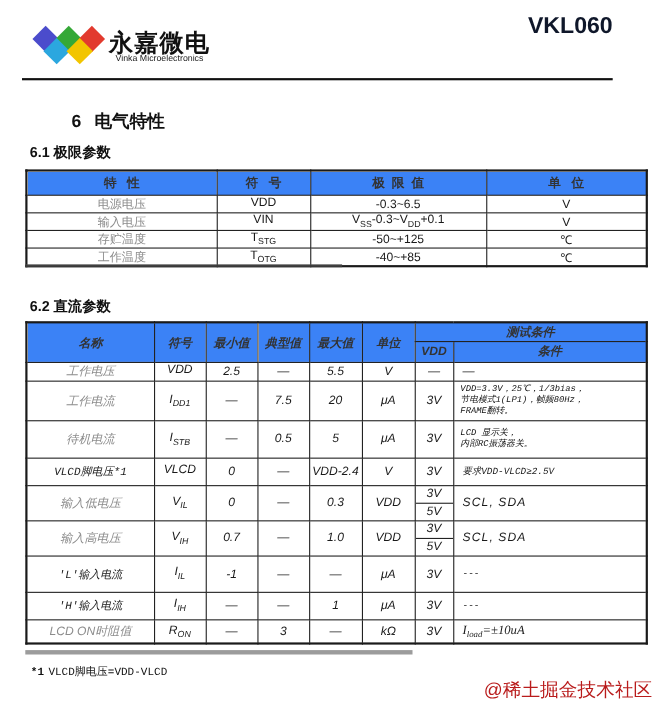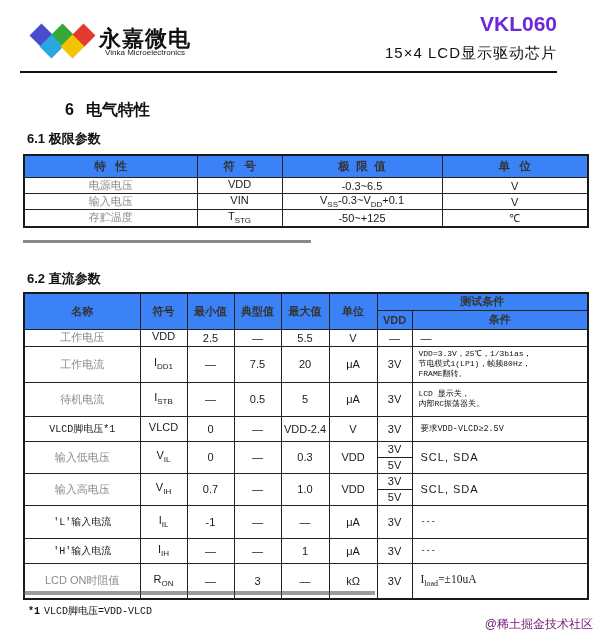--- a/index.html
+++ b/index.html
@@ -10,38 +10,38 @@
   .dmd{position:absolute;width:17px;height:17px;transform:rotate(45deg);}
   .d1{left:33px;top:27px;background:#4b4ccc;}
   .d2{left:54px;top:27px;background:#35a837;}
   .d3{left:75px;top:27px;background:#e23a2e;}
   .d4{left:43px;top:38px;background:#2ba7df;}
   .d5{left:64px;top:38px;background:#f2c500;}
   .brand{position:absolute;left:99px;top:24px;font-size:22px;font-weight:bold;letter-spacing:1px;color:#111;}
   .subbrand{position:absolute;left:97px;top:48px;width:96px;text-align:center;font-size:8px;color:#222;}
   .contact{position:absolute;left:22px;top:58px;font-size:10.5px;color:#111;}
   .hline{position:absolute;left:20px;top:71px;width:537px;height:2px;background:#111;}
-  .part{position:absolute;right:50px;top:12px;font-size:21px;font-weight:bold;color:#6d28d9;}
+  .part{position:absolute;right:50px;top:12px;font-size:21px;font-weight:bold;color:#0f172a;}
   .subtitle{position:absolute;right:50px;top:44px;font-size:15px;letter-spacing:1px;color:#111;}
 
   
   .sec{position:absolute;left:31px;top:100px;font-size:16px;font-weight:bold;color:#111;margin-left:34px;}
   .sec .num{margin-right:12px;}
   .sub1{position:absolute;left:27px;top:130px;font-size:13px;font-weight:bold;color:#111;}
   .sub2{position:absolute;left:27px;top:270px;font-size:13px;font-weight:bold;color:#111;}
 
   
   table{border-collapse:collapse;table-layout:fixed;}
   td,th{border:1px solid #222;text-align:center;vertical-align:middle;
         padding:0;overflow:hidden;font-size:11px;}
   th{background:#3b82f6;font-weight:bold;color:#333;white-space:pre;}
   .t1{position:absolute;left:23px;top:154px;width:564px;border:2px solid #1a1a1a;}
   .t1 th{height:21px;font-size:11.5px;}
   .t1 td{height:15px;}
-  .t2{position:absolute;left:23px;top:292px;width:564px;border:2px solid #1a1a1a;}
+  .t2{position:absolute;left:23px;top:292px;width:564px;border:2px solid #1a1a1a;font-style:italic;}
   .t2 th{font-size:11px;}
 
   .gname{color:#8c8c8c;}
   .kname{color:#1a1a1a;font-size:10px;font-family:"Liberation Mono",monospace;}
   sub{font-size:8px;}
   .val{color:#1a1a1a;}
   .cond{text-align:left;padding-left:8px;}
   .cond-sm{font-family:"Liberation Mono",monospace;font-size:8px;line-height:10px;color:#111;text-align:left;padding-left:6px;}
   .cond-sm span{display:block;}
   .cond-md{font-family:"Liberation Mono",monospace;font-size:8.5px;}
@@ -52,39 +52,38 @@
   .vdd-split div:first-child{border-bottom:1px solid #222;}
 
   
   .shadow1{position:absolute;left:23px;top:240px;width:288px;height:3px;background:#4a4a4a;opacity:.65;}
   .shadow2{position:absolute;left:23px;top:591px;width:352px;height:4px;background:#4a4a4a;opacity:.55;}
 
   
   .footnote{position:absolute;left:28px;top:604px;font-size:10px;color:#111;
             font-family:"Liberation Mono",monospace;}
   .footnote .mk{font-weight:bold;margin-right:4px;}
-  .watermark{position:absolute;right:14px;top:616px;font-size:12px;color:#701a75;}
+  .watermark{position:absolute;right:14px;top:616px;font-size:17px;color:#b91c1c;}
 </style>
 </head>
 <body>
 
 <div class="page">
 
   <div>
     <div class="dmd d1"></div>
     <div class="dmd d2"></div>
     <div class="dmd d3"></div>
     <div class="dmd d4"></div>
     <div class="dmd d5"></div>
     <div class="brand">永嘉微电</div>
     <div class="subbrand">Vinka Microelectronics</div>
   </div>
   <div class="hline"></div>
   <div class="part">VKL060</div>
-  <div class="subtitle">15×4 LCD显示驱动芯片</div>
 
   <div class="sec">
     <span class="num">6</span><span>电气特性</span>
   </div>
   <div class="sub1">6.1 极限参数</div>
 
   <table class="t1">
     <colgroup>
         <col style="width:173px">
         <col style="width:85px">
@@ -107,20 +106,26 @@
     <tr>
       <td class="gname">输入电压</td>
       <td><span>VIN</span><sub></sub></td>
       <td class="val"><span>V</span><sub>SS</sub><span>-0.3~V</span><sub>DD</sub><span>+0.1</span></td>
       <td>V</td>
     </tr>
     <tr>
       <td class="gname">存贮温度</td>
       <td><span>T</span><sub>STG</sub></td>
       <td class="val">-50~+125</td>
+      <td>℃</td>
+    </tr>
+    <tr>
+      <td class="gname">工作温度</td>
+      <td><span>T</span><sub>OTG</sub></td>
+      <td class="val">-40~+85</td>
       <td>℃</td>
     </tr>
   </tbody>
     </table>
   <div class="shadow1"></div>
 
   <div class="sub2">6.2 直流参数</div>
 
   <table class="t2">
     <colgroup>
@@ -242,21 +247,21 @@
       <td class="kname">'H'输入电流</td>
       <td><span>I</span><sub>IH</sub></td>
       <td>—</td>
       <td>—</td>
       <td>1</td>
       <td>μA</td>
       <td>3V</td>
       <td class="cond cond-md">---</td>
     </tr>
 
-    <tr style="height:36px;">
+    <tr style="height:22px;">
       <td class="gname">LCD ON时阻值</td>
       <td><span>R</span><sub>ON</sub></td>
       <td>—</td>
       <td>3</td>
       <td>—</td>
       <td>kΩ</td>
       <td>3V</td>
       <td class="cond cond-serif"><span>I</span><sub>load</sub><span>=±10uA</span></td>
     </tr>
   </tbody>

